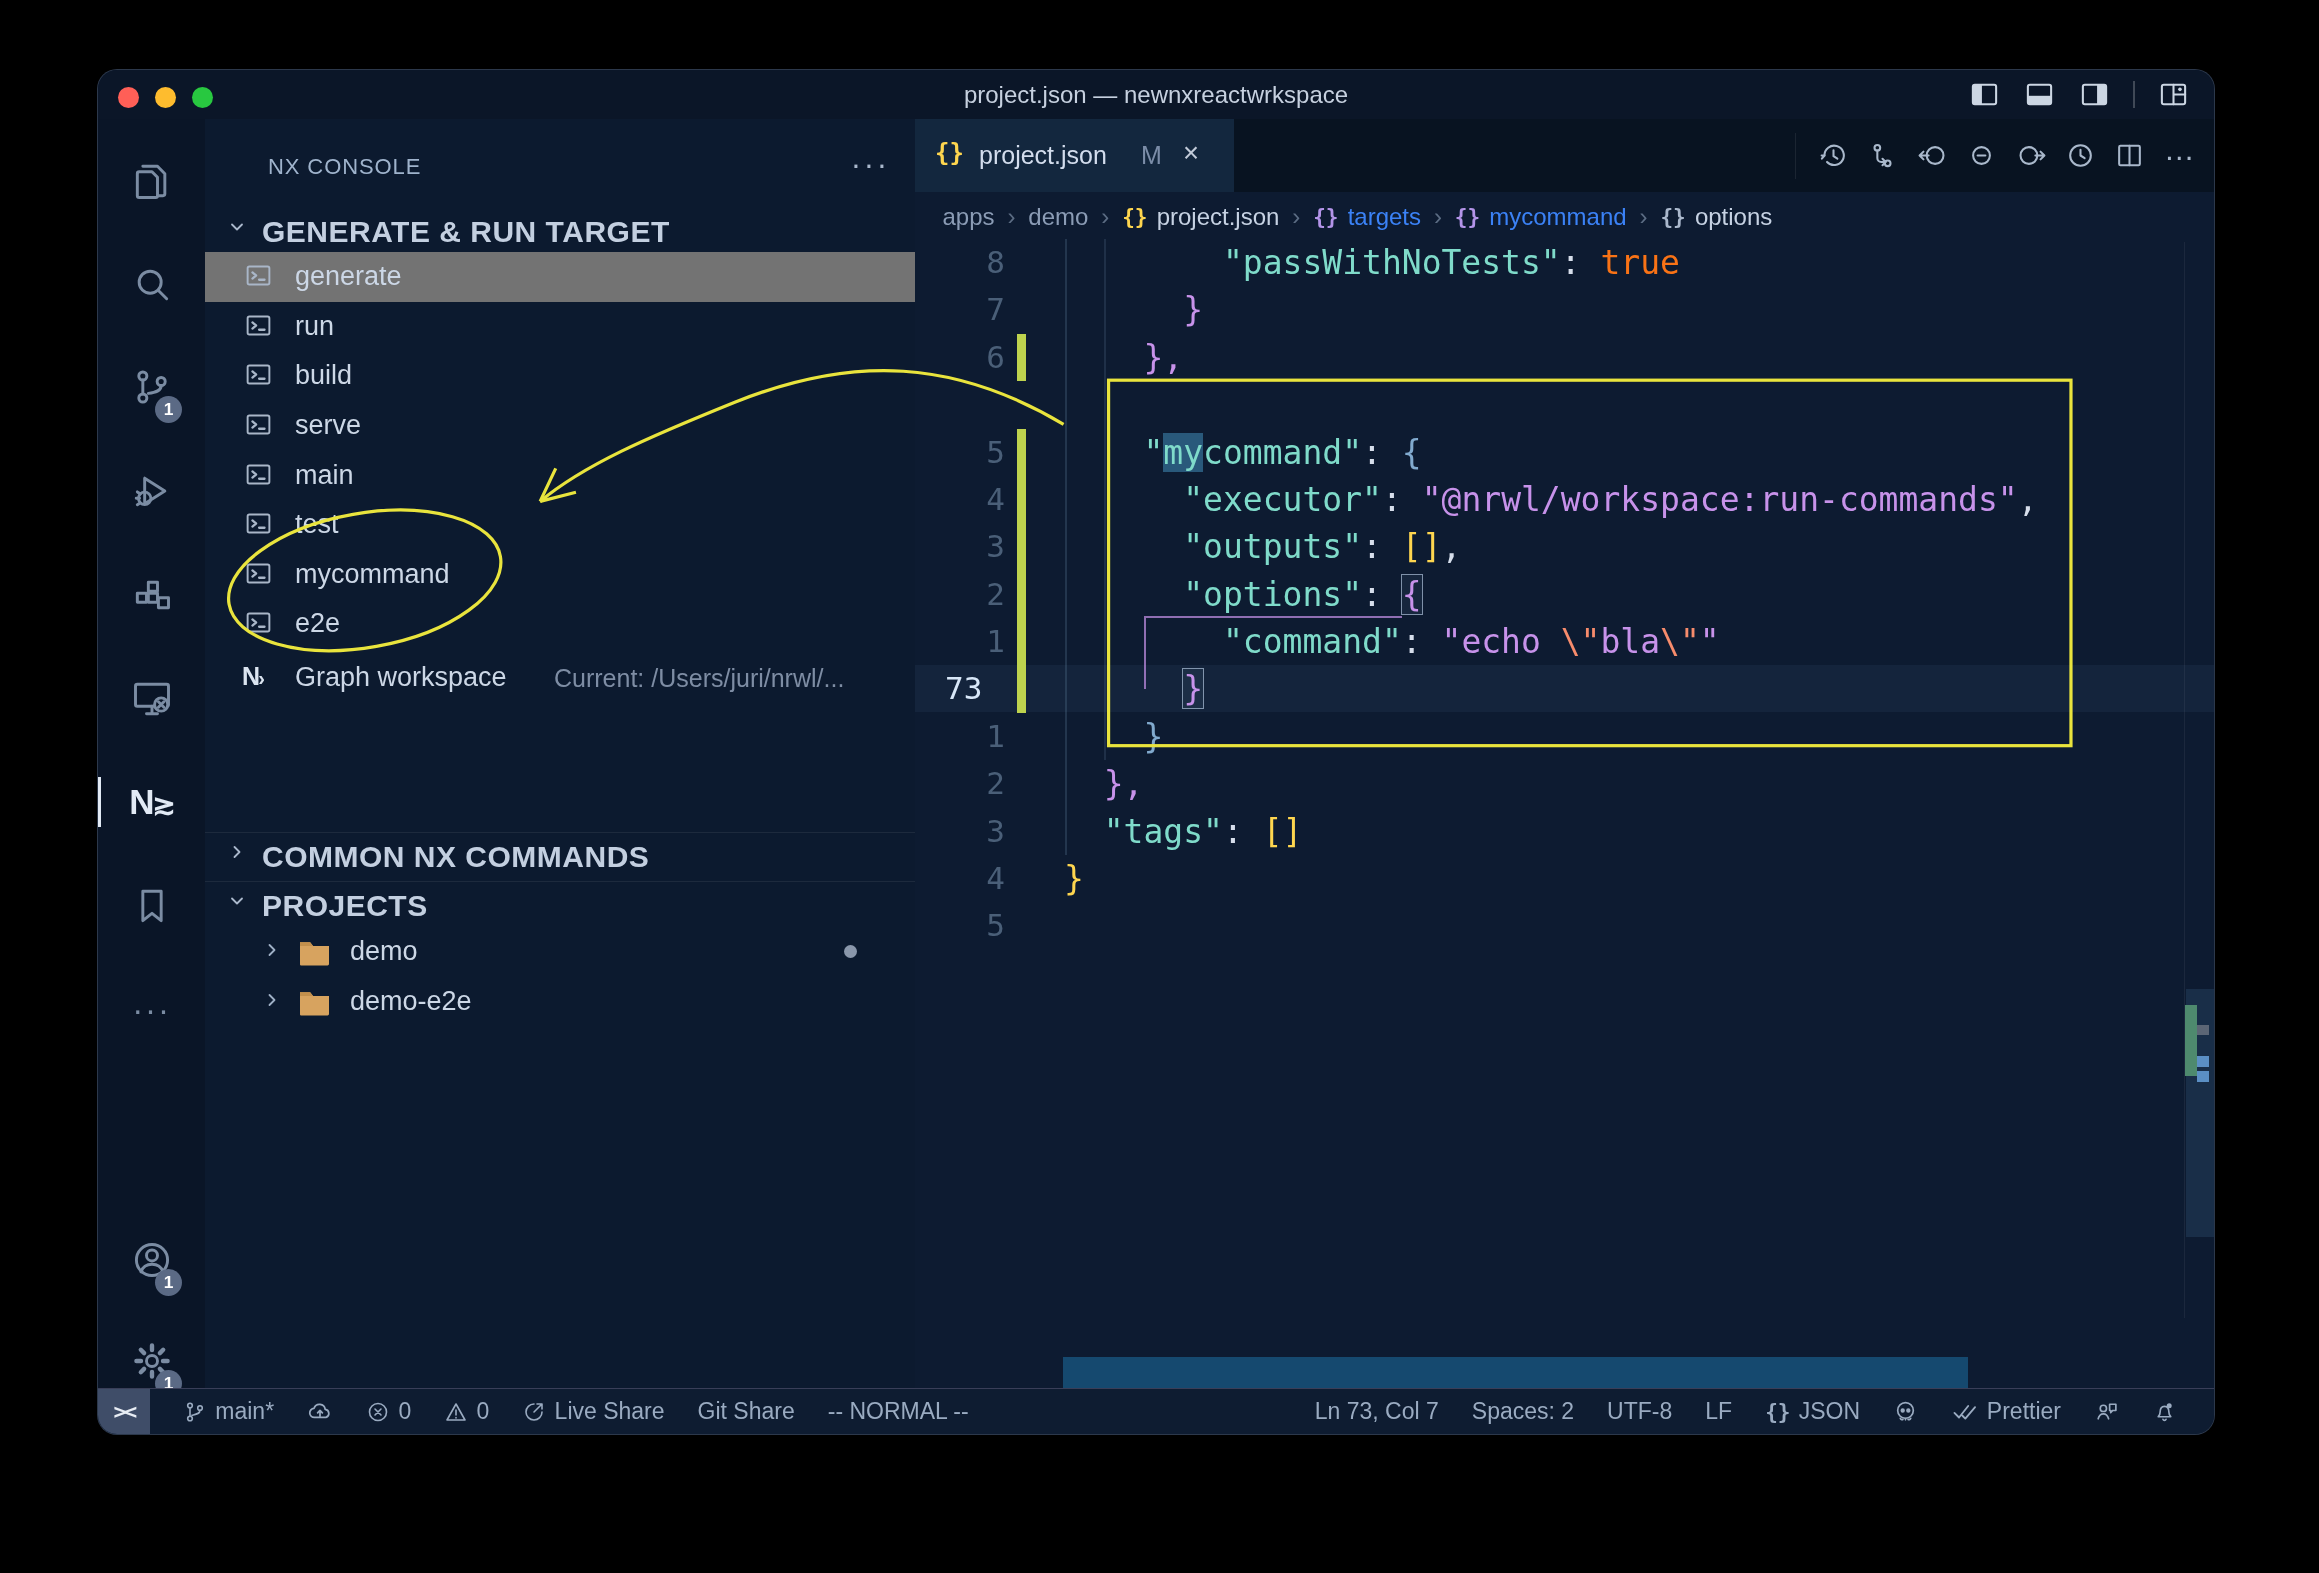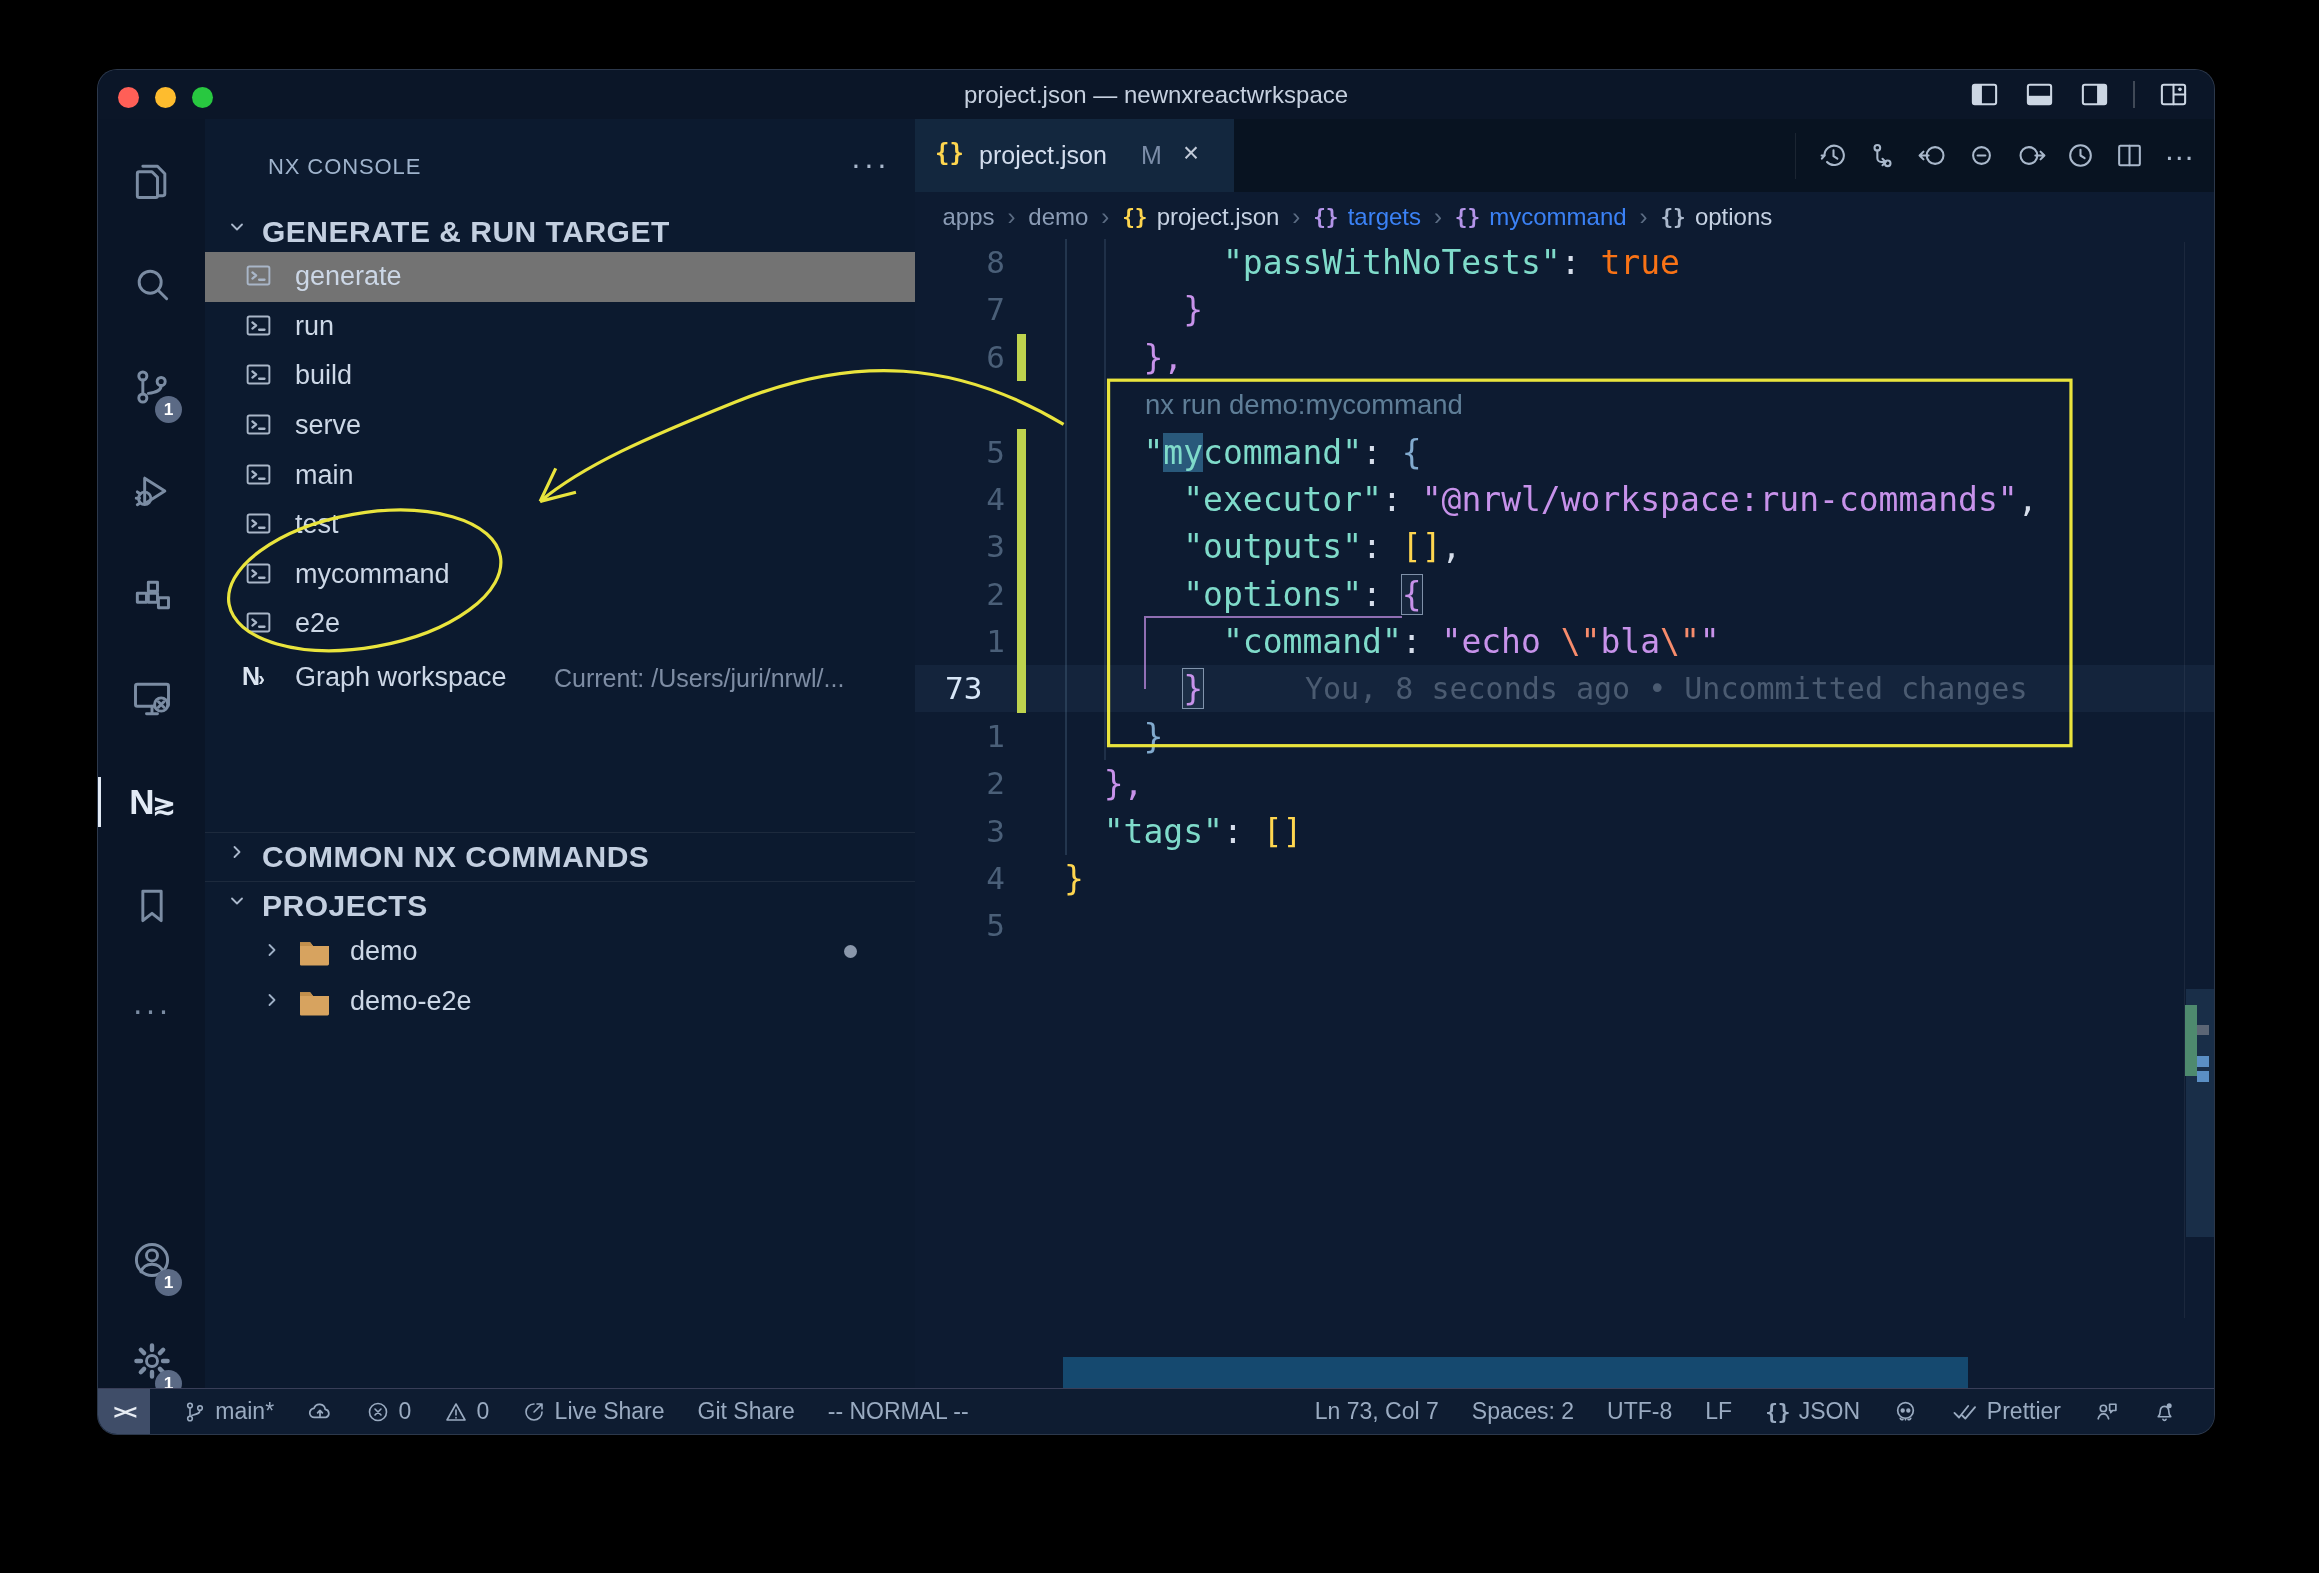--- a/index.html
+++ b/index.html
@@ -455,23 +455,20 @@
               <span class="ctoks"><span class="tk-w">        </span><span class="tk-t">"passWithNoTests"</span><span class="tk-w">: </span><span class="tk-r">true</span></span>
             </div>
             <div class="cl" style="top:47px">
               <span class="gnum">7</span>
               <span class="ctoks"><span class="tk-w">      </span><span class="tk-p">}</span></span>
             </div>
             <div class="cl" style="top:95px">
               <span class="gnum">6</span>
               <span class="ctoks"><span class="tk-w">    </span><span class="tk-p">},</span></span>
             </div>
-            <div class="cl" style="top:142px">
-              <span class="lens">nx run demo:mycommand</span>
-            </div>
             <div class="cl" style="top:190px">
               <span class="gnum">5</span>
               <span class="ctoks"><span class="tk-w">    </span><span class="tk-t">"</span><span class="tk-t tk-sel">my</span><span class="tk-t">command"</span><span class="tk-w">: </span><span class="tk-b">{</span></span>
             </div>
             <div class="cl" style="top:237px">
               <span class="gnum">4</span>
               <span class="ctoks"><span class="tk-w">      </span><span class="tk-t">"executor"</span><span class="tk-w">: </span><span class="tk-p">"@nrwl/workspace:run-commands"</span><span class="tk-w">,</span></span>
             </div>
             <div class="cl" style="top:284px">
               <span class="gnum">3</span>
@@ -481,21 +478,20 @@
               <span class="gnum">2</span>
               <span class="ctoks"><span class="tk-w">      </span><span class="tk-t">"options"</span><span class="tk-w">: </span><span class="tk-p tk-box">{</span></span>
             </div>
             <div class="cl" style="top:379px">
               <span class="gnum">1</span>
               <span class="ctoks"><span class="tk-w">        </span><span class="tk-t">"command"</span><span class="tk-w">: </span><span class="tk-p">"echo </span><span class="tk-o">\"</span><span class="tk-p">bla</span><span class="tk-o">\"</span><span class="tk-p">"</span></span>
             </div>
             <div class="cl" style="top:426px">
               <span class="gnum cur">73</span>
               <span class="ctoks"><span class="tk-w">      </span><span class="tk-p tk-box">}</span></span>
-              <span class="blame">You, 8 seconds ago • Uncommitted changes</span>
             </div>
             <div class="cl" style="top:474px">
               <span class="gnum">1</span>
               <span class="ctoks"><span class="tk-w">    </span><span class="tk-b">}</span></span>
             </div>
             <div class="cl" style="top:521px">
               <span class="gnum">2</span>
               <span class="ctoks"><span class="tk-w">  </span><span class="tk-p">},</span></span>
             </div>
             <div class="cl" style="top:569px">

